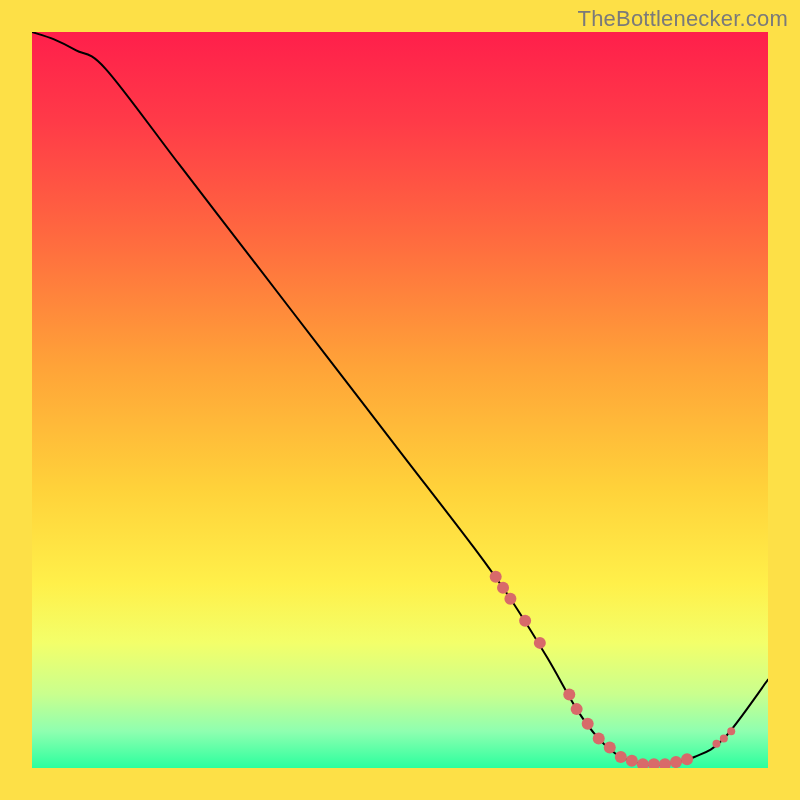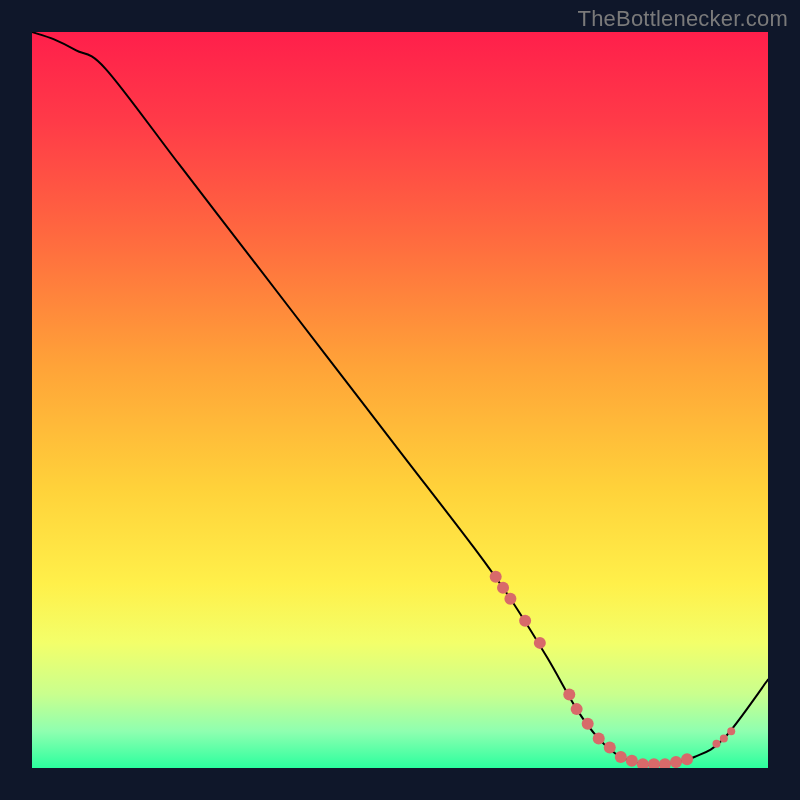--- a/index.html
+++ b/index.html
@@ -8,21 +8,21 @@
     width: 800px;
     height: 800px;
     background: #000;
     overflow: hidden;
     font-family: Arial, Helvetica, sans-serif;
   }
   .stage {
     position: relative;
     width: 800px;
     height: 800px;
-    background: #0f172a;
+    background: #fde047;
   }
   .plot {
     position: absolute;
     left: 32px;
     top: 32px;
     width: 736px;
     height: 736px;
   }
   .plot svg {
     display: block;

